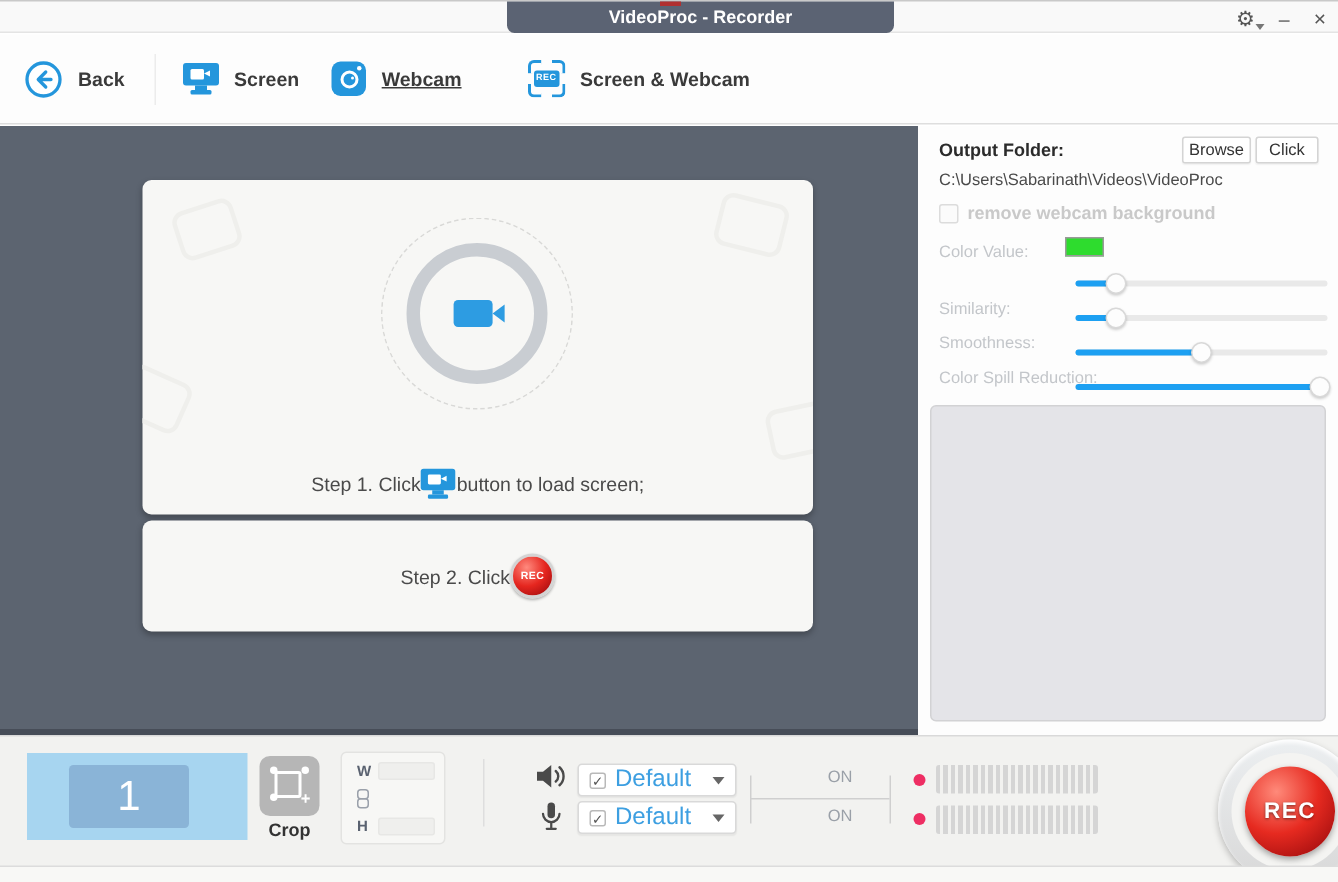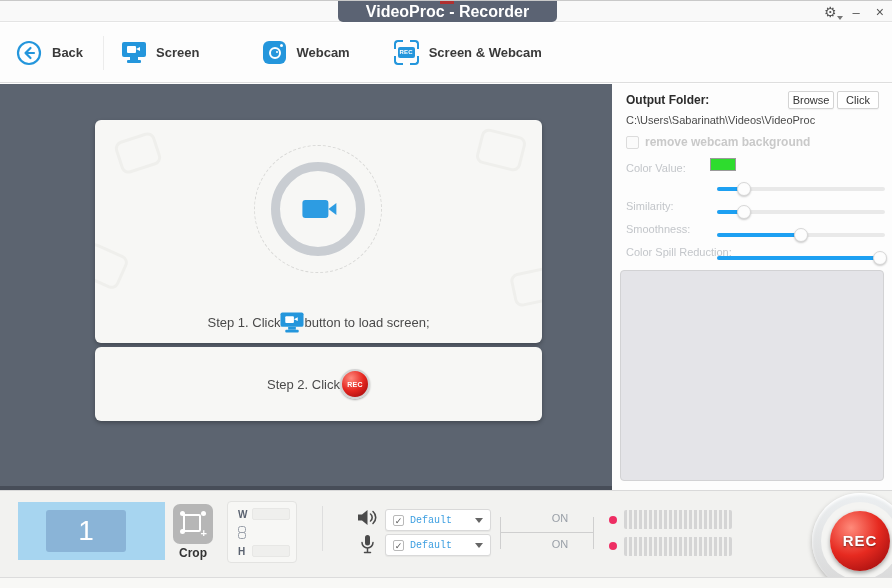--- a/index.html
+++ b/index.html
@@ -2,37 +2,37 @@
 <html><head>
 <meta charset="utf-8">
 <style>
   * { margin:0; padding:0; box-sizing:border-box; }
   body { font-family:"Liberation Sans", sans-serif; background:#fff; }
   #app { position:relative; width:892px; height:588px; overflow:hidden; background:#fff; }
 
   
   .titlebar { position:absolute; top:0; left:0; width:892px; height:22px;
     background:#f9f9f9; border-top:1px solid #c9c9c9; border-bottom:1px solid #e4e4e4; }
-  .title-tab { position:absolute; left:338px; top:0; width:219px; height:21px;
-    background:#5b6373; border-radius:0 0 5px 5px; color:#fff; font-size:16px;
+  .title-tab { position:absolute; left:338px; top:0; width:258px; height:21px;
+    background:#5b6373; border-radius:0 0 5px 5px; color:#fff; font-size:12px;
     font-weight:bold; text-align:center; line-height:21px; }
   .title-tab .red-notch { position:absolute; left:102px; top:0; width:14px; height:3px; background:#b03030; }
   .win-controls { position:absolute; right:8px; top:0; height:22px; display:flex; align-items:center; gap:16px; color:#555; }
   .gear { font-size:14px; line-height:20px; cursor:default; position:relative; }
   .gear-caret { position:absolute; right:-6px; bottom:2px; width:0; height:0;
     border-left:3px solid transparent; border-right:3px solid transparent; border-top:4px solid #777; }
   .minb { font-size:13px; } .closeb { font-size:14px; }
 
   
   .toolbar { position:absolute; top:23px; left:0; width:892px; height:60px;
     background:#fdfdfd; border-bottom:1px solid #dedede; display:flex; align-items:center; }
   .tb-item { display:flex; align-items:center; gap:10px; font-size:13px; color:#3a3a3a; font-weight:bold; cursor:default; }
   .tb-back { margin-left:16px; }
   .tb-sep { width:1px; height:34px; background:#ececec; margin:0 18px 0 20px; }
-  .tb-screen { margin-left:0; } .tb-webcam { margin-left:64px; } .tb-sw { margin-left:44px; }
+  .tb-screen { margin-left:0; } .tb-webcam { margin-left:22px;text-decoration:underline; } .tb-sw { margin-left:44px; }
 
   .icon-monitor { position:relative; width:24px; height:21px; }
   .icon-monitor .scr { position:absolute; left:0; top:0; width:24px; height:15px; background:#2496dc; border-radius:2px; }
   .icon-monitor .cam { position:absolute; left:5px; top:4px; width:9px; height:7px; background:#fff; border-radius:1px; }
   .icon-monitor .cam:after { content:""; position:absolute; right:-4px; top:1px;
     border-top:2.5px solid transparent; border-bottom:2.5px solid transparent; border-right:4px solid #fff; }
   .icon-monitor .leg { position:absolute; left:8px; top:15px; width:8px; height:3px; background:#2496dc; }
   .icon-monitor .base { position:absolute; left:5px; top:18px; width:14px; height:2.5px; background:#2496dc; border-radius:1px; }
 
   .icon-webcam { position:relative; width:23px; height:23px; background:#2496dc; border-radius:6px; }
@@ -129,21 +129,21 @@
   .bb-divider { position:absolute; left:322px; top:15px; width:1px; height:45px; background:#dedede; }
 
   .dev-icon { position:absolute; left:356px; }
   .di-speaker { top:17px; } .di-mic { top:43px; left:360px; }
 
   .dropdown { position:absolute; left:385px; width:106px; height:22px; background:#fff; border:1px solid #d9d9d9;
     border-radius:3px; display:flex; align-items:center; padding:0 7px; box-shadow:0 1px 1px rgba(0,0,0,.05); }
   .dd1 { top:18px; } .dd2 { top:43px; }
   .dd-check { width:11px; height:11px; background:#fff; border:1px solid #b9b9b9; border-radius:2px;
     font-size:9px; line-height:10px; text-align:center; color:#555; }
-  .dd-label { margin-left:6px; font-size:10px; color:#3d9fe1;font-family:Liberation Mono, monospace; }
+  .dd-label { margin-left:6px; font-size:16px; color:#3d9fe1; }
   .dd-caret { margin-left:auto; width:0; height:0; border-left:4px solid transparent; border-right:4px solid transparent; border-top:5px solid #666; }
 
   .conn-h { position:absolute; left:500px; top:41px; width:93px; height:1px; background:#cfcfcf; }
   .conn-v { position:absolute; top:26px; width:1px; height:32px; background:#cfcfcf; }
   .cv-l { left:500px; } .cv-r { left:593px; }
   .on-label { position:absolute; left:542px; width:36px; text-align:center; font-size:11px; font-weight:normal; color:#9aa0a8; }
   .on1 { top:21px; } .on2 { top:47px; }
 
   .meter-dot { position:absolute; left:609px; width:8px; height:8px; background:#ee2e63; border-radius:50%; }
   .md1 { top:25px; } .md2 { top:51px; }

